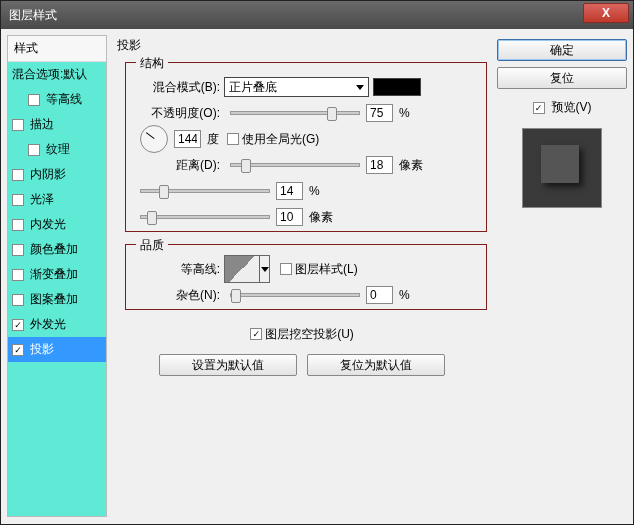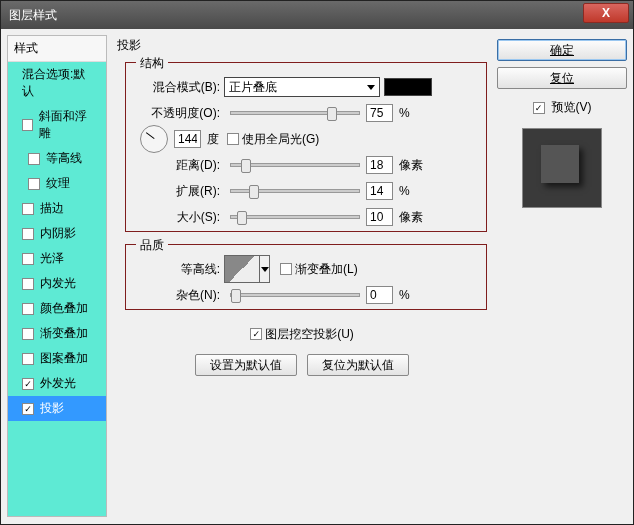--- a/index.html
+++ b/index.html
@@ -4,47 +4,47 @@
 <style>
 * { box-sizing: border-box; margin: 0; padding: 0; font-family: "Microsoft YaHei", SimSun, Arial, sans-serif; font-size: 12px; }
 body { background: #4a4a4a; width: 634px; height: 525px; }
 .window { width: 634px; height: 525px; background: #f0f0f0; border: 1px solid #222; }
 .titlebar { height: 28px; background: linear-gradient(#6a6a6a, #494949); display: flex; align-items: center; padding-left: 8px; color: #fff; position: relative; }
 .titlebar .title { font-size: 12px; }
 .close-btn { position: absolute; right: 4px; top: 2px; width: 46px; height: 20px; background: linear-gradient(#d9665f,#c0392b); border: 1px solid #8b2a22; border-radius: 2px; display:flex; align-items:center; justify-content:center; color:#fff; font-weight:bold; }
 .client { display: flex; height: 494px; padding: 6px; gap: 6px; background: #f0f0f0; }
 .sidebar { width: 100px; border: 1px solid #bbb; background: #5eead4; }
 .sidebar-header { padding: 4px 6px; border-bottom: 1px solid #ddd; background: #f7f7f7; }
-.sidebar-item { padding: 4px 14px; display: flex; align-items: center; gap: 4px; cursor: default; }
+.sidebar-item { padding: 4px 4px; display: flex; align-items: center; gap: 4px; cursor: default; }
 .sidebar-item.indent { padding-left: 20px; }
 .sidebar-item .cb { width: 12px; height: 12px; border: 1px solid #888; background: #fff; display:inline-flex; align-items:center; justify-content:center; font-size:9px; color:#000; margin-right:2px;}
 .sidebar-item.selected { background: #3399ff; color: #fff; }
 .sidebar-item.selected .cb { background:#fff; }
 .main { flex: 1; display: flex; flex-direction: column; }
 .main-title { padding: 2px 4px 6px 4px; }
 .fieldset { border: 1px solid #7f1d1d; margin: 2px 4px 10px 12px; padding: 10px 8px 0 8px; position: relative; }
 .fieldset .legend { position: absolute; top: -8px; left: 10px; background: #f0f0f0; padding: 0 4px; }
 .row { display: flex; align-items: center; height: 24px; margin: 2px 0; }
 .row label.left { width: 90px; text-align: right; padding-right: 4px; }
 .slider-track { flex: 0 0 130px; height: 4px; background: #ccc; border: 1px solid #999; position: relative; margin: 0 6px; }
 .slider-thumb { position: absolute; top: -5px; width: 10px; height: 14px; background: #eaeaea; border: 1px solid #888; border-radius: 2px; }
 .num { width: 27px; height: 18px; border: 1px solid #888; background: #fff; padding: 0 3px; font-size: 12px; }
 .unit { margin-left: 6px; }
-.dropdown { width: 156px; height: 20px; border: 1px solid #444; background: #fff; display: flex; align-items: center; justify-content: space-between; padding: 0 4px; }
+.dropdown { width: 145px; height: 20px; border: 1px solid #444; background: #fff; display: flex; align-items: center; justify-content: space-between; padding: 0 4px; }
 .arrow-down { width: 0; height: 0; border-left:4px solid transparent; border-right:4px solid transparent; border-top:5px solid #000; }
 .colorswatch { width: 48px; height: 18px; background: #000; border: 1px solid #444; margin-left: 4px; }
 .dial { width: 28px; height: 28px; border: 1px solid #888; border-radius: 50%; background: #f5f5f5; position: relative; margin: 0 6px; }
 .dial .needle { position:absolute; left:50%; top:50%; width:10px; height:1px; background:#000; transform-origin:0 0; transform:rotate(-144deg);}
 .cb-inline { width: 12px; height: 12px; border: 1px solid #888; background: #fff; display:inline-flex; align-items:center; justify-content:center; font-size:9px; color:#000; margin-right:3px; vertical-align:middle;}
 .contour-swatch { width: 36px; height: 28px; border: 1px solid #666; display:inline-block; position:relative; background: linear-gradient(135deg,#888 0%,#888 50%,#eee 50%,#eee 100%); }
 .contour-arrow { width:10px; height:28px; border:1px solid #666; border-left:none; display:inline-flex; align-items:center; justify-content:center; }
 .btns-row { display:flex; justify-content:center; gap:10px; margin-top:6px;}
-.pushbtn { height:22px; padding:0 14px; border:1px solid #888; background:linear-gradient(#fdfdfd,#e3e3e3); border-radius:2px; }
+.pushbtn { height:22px; padding:0 32px; border:1px solid #888; background:linear-gradient(#fdfdfd,#e3e3e3); border-radius:2px; }
 .rightcol { width: 130px; display:flex; flex-direction:column; gap:6px; padding-top:4px; }
-.rightbtn { height:22px; border:1px solid #888; background:linear-gradient(#fdfdfd,#e3e3e3); border-radius:2px; display:flex; align-items:center; justify-content:center;text-decoration:underline;}
+.rightbtn { height:22px; border:1px solid #888; background:linear-gradient(#fdfdfd,#e3e3e3); border-radius:2px; display:flex; align-items:center; justify-content:center;}
 .rightbtn.primary { border:1px solid #3a6ea5; box-shadow:0 0 0 1px #9ac7f0 inset;}
 .preview-box { width:80px; height:80px; border:1px solid #888; background:#3a3a3a; margin:6px auto 0; position:relative;}
 .preview-box .sq1{position:absolute; left:18px; top:16px; width:38px; height:38px; background:#555; box-shadow:4px 4px 6px rgba(0,0,0,0.6);}
 .preview-row { display:flex; align-items:center; gap:4px; margin-top:4px; justify-content:center;}
 </style>
 </head>
 <body>
 
 <div class="window">
   <div class="titlebar">
@@ -54,35 +54,31 @@
       </div>
   </div>
   <div class="client">
 
     <div class="sidebar">
       <div class="sidebar-header">样式</div>
       <div class="sidebar-item">
           <span>混合选项:默认</span>
         </div>
       <div id="sidebar-items">
-          <div class="sidebar-item">
-            <span class="cb"></span>
-            <span>斜面和浮雕</span>
-          </div>
           <div class="sidebar-item indent">
             <span class="cb"></span>
             <span>等高线</span>
           </div>
+          <div class="sidebar-item">
+            <span class="cb"></span>
+            <span>描边</span>
+          </div>
           <div class="sidebar-item indent">
             <span class="cb"></span>
             <span>纹理</span>
-          </div>
-          <div class="sidebar-item">
-            <span class="cb"></span>
-            <span>描边</span>
           </div>
           <div class="sidebar-item">
             <span class="cb"></span>
             <span>内阴影</span>
           </div>
           <div class="sidebar-item">
             <span class="cb"></span>
             <span>光泽</span>
           </div>
           <div class="sidebar-item">
@@ -150,50 +146,48 @@
         <div class="row">
           <label class="left">距离(D):</label>
           <div class="slider-track">
               <div class="slider-thumb" style="left:8%"></div>
             </div>
           <input class="num" value="18" style="">
           <span class="unit">像素</span>
         </div>
 
         <div class="row">
-          <label class="left">扩展(R):</label>
           <div class="slider-track">
               <div class="slider-thumb" style="left:14%"></div>
             </div>
           <input class="num" value="14" style="">
           <span class="unit">%</span>
         </div>
 
         <div class="row">
-          <label class="left">大小(S):</label>
           <div class="slider-track">
               <div class="slider-thumb" style="left:5%"></div>
             </div>
           <input class="num" value="10" style="">
           <span class="unit">像素</span>
         </div>
       </div>
 
       <div class="fieldset">
         <span class="legend">品质</span>
 
         <div class="row">
           <label class="left">等高线:</label>
           <span class="contour-swatch"></span>
           <span class="contour-arrow">
               <span class="arrow-down"></span>
             </span>
           <span style="width:10px"></span>
           <span class="cb-inline"></span>
-          <span>渐变叠加(L)</span>
+          <span>图层样式(L)</span>
         </div>
 
         <div class="row">
           <label class="left">杂色(N):</label>
           <div class="slider-track">
               <div class="slider-thumb" style="left:0%"></div>
             </div>
           <input class="num" value="0" style="">
           <span class="unit">%</span>
         </div>

